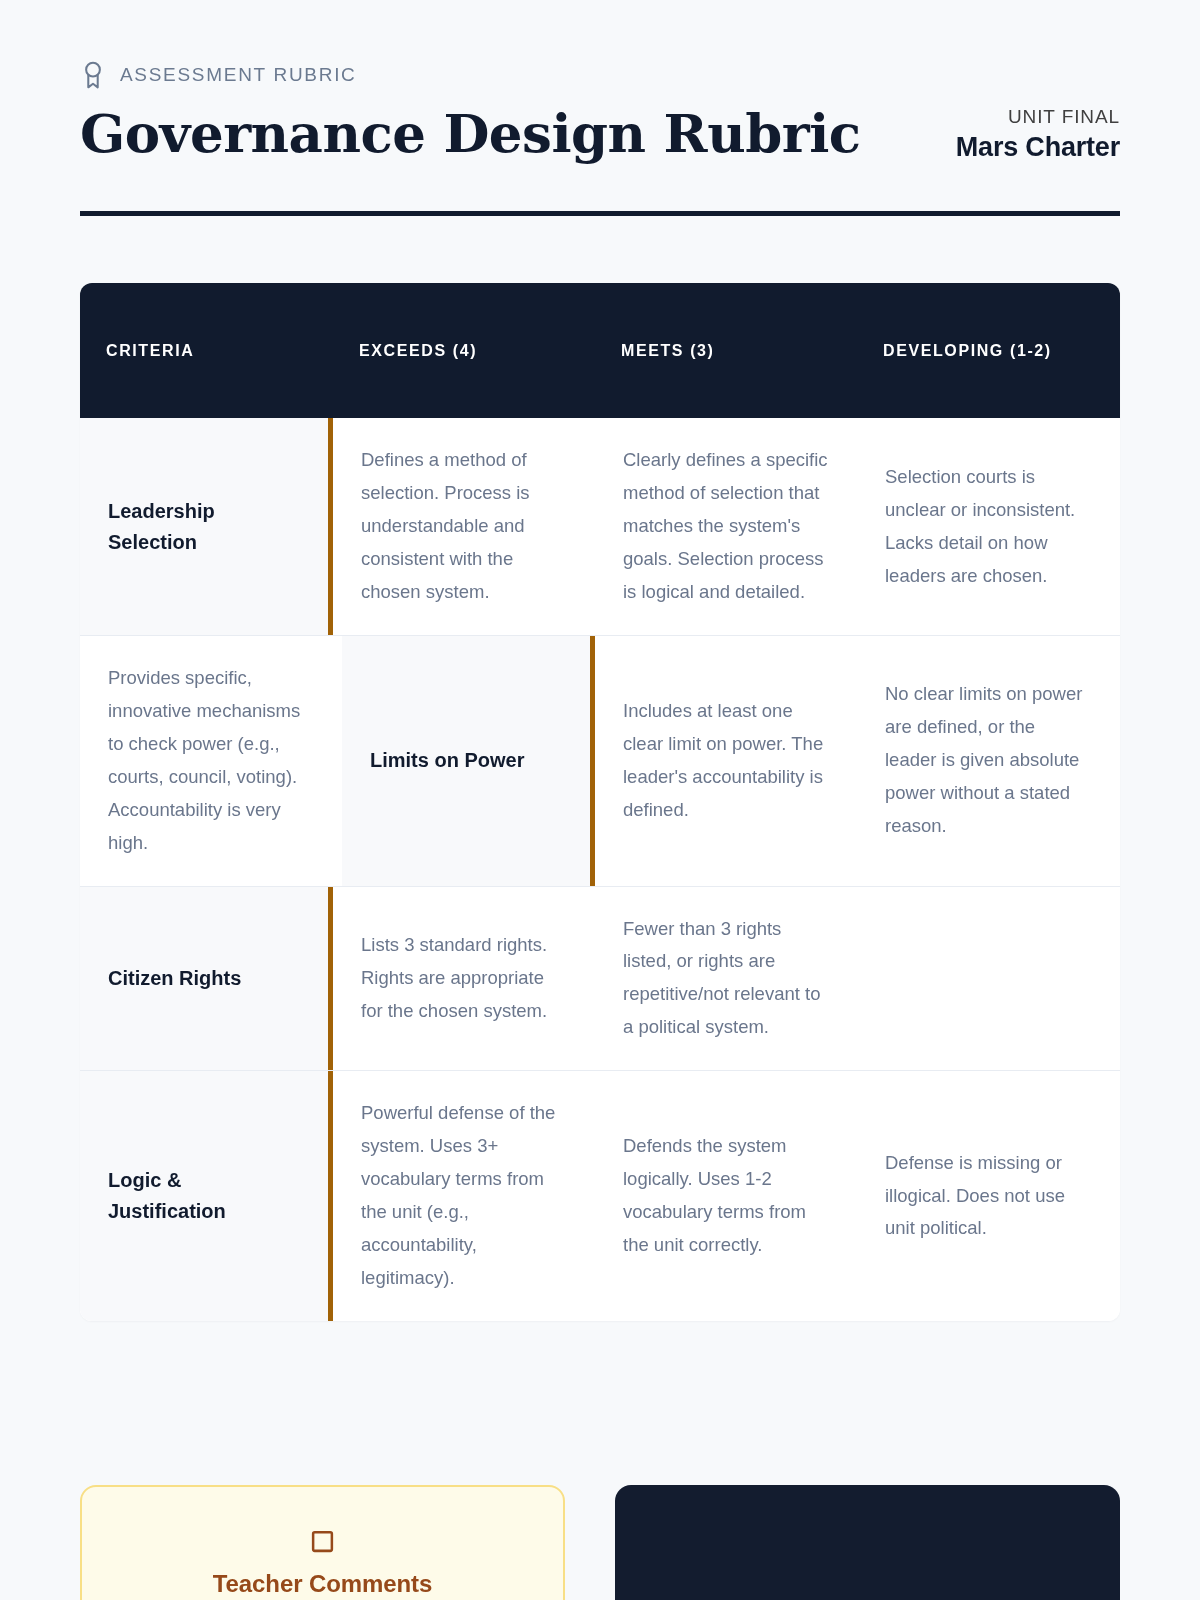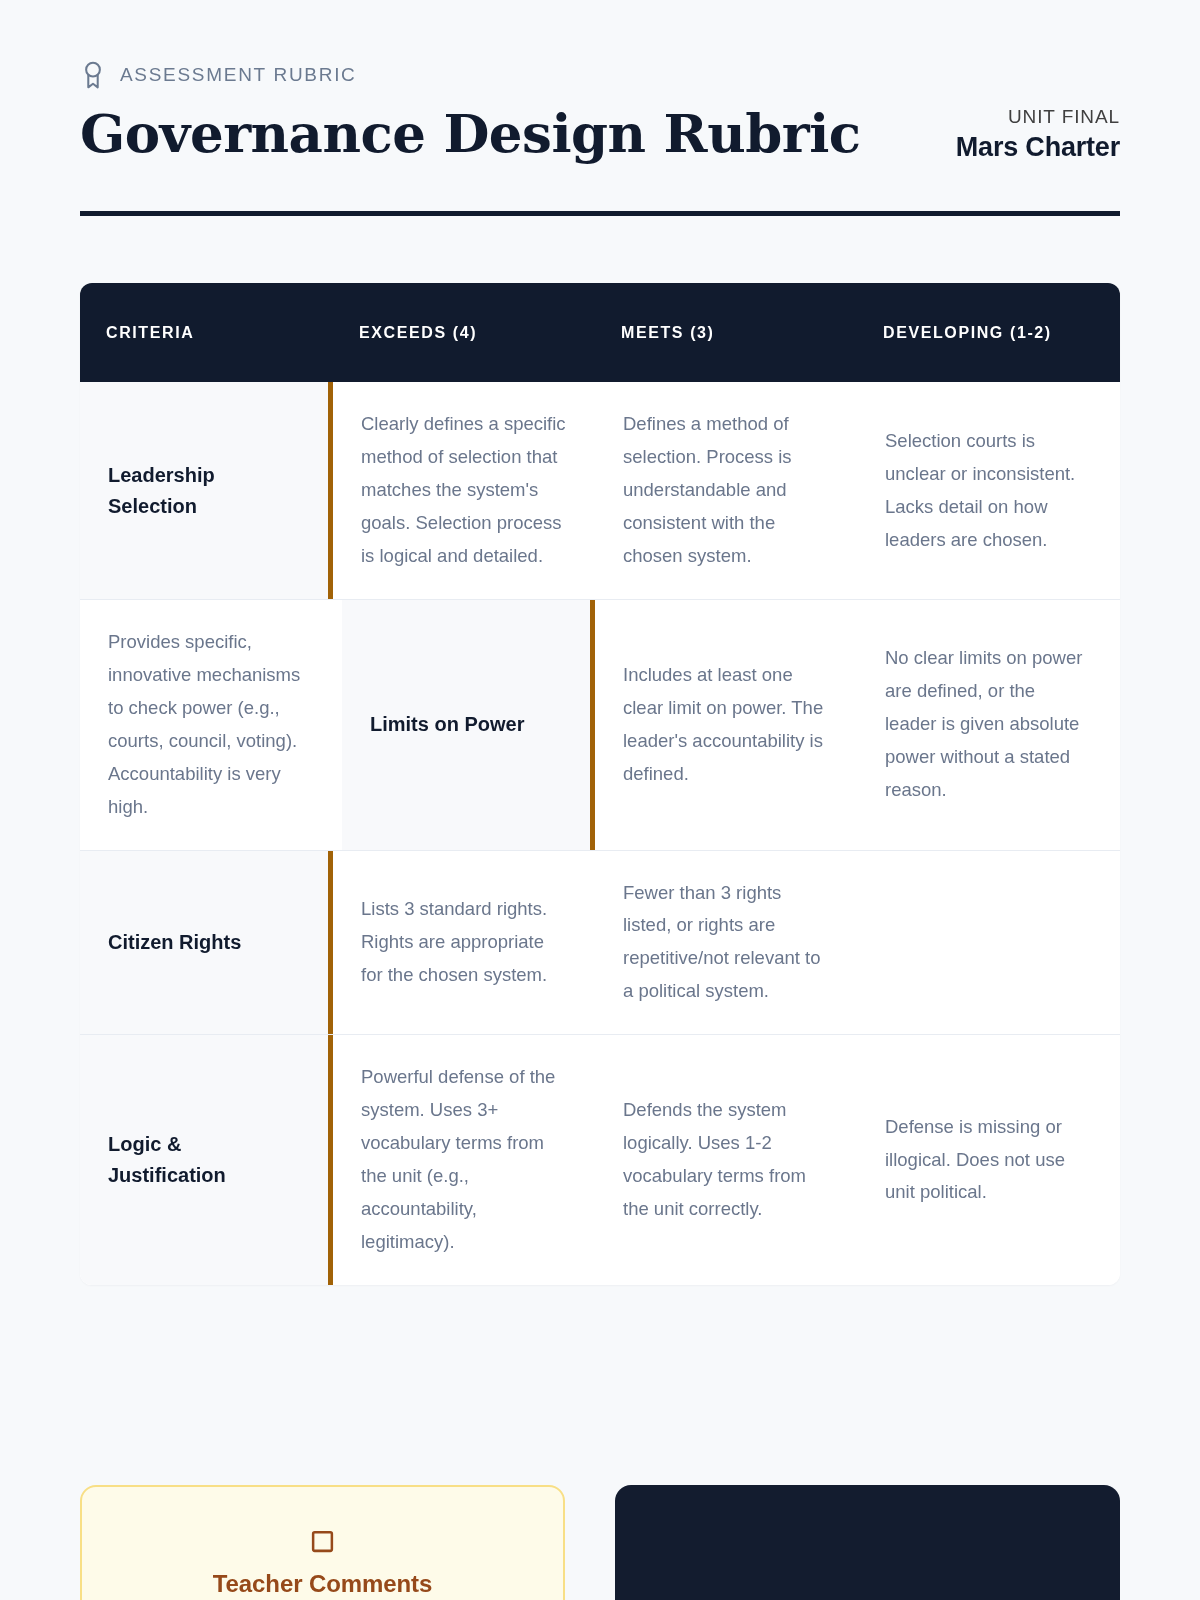--- a/index.html
+++ b/index.html
@@ -111,21 +111,21 @@
   .rubric-row {
     display: flex;
     width: 100%;
   }
 
   .rubric-head {
     background: #111b2e;
   }
 
   .rubric-head .cell {
-    padding: 38px 26px;
+    padding: 56px 26px;
     color: #ffffff;
     font-size: 16px;
     font-weight: 700;
     letter-spacing: 1.6px;
     text-transform: uppercase;
     display: flex;
     align-items: center;
     line-height: 1.45;
   }
 
@@ -255,24 +255,24 @@
       </div>
     </div>
 
     <div class="rubric-body">
 
       <div class="rubric-row">
         <div class="cell col-criteria">
           <span class="criteria-label">Leadership Selection</span>
         </div>
         <div class="cell col-level">
+          <span class="level-text">Defines a method of selection. Process is understandable and consistent with the chosen system.</span>
+        </div>
+        <div class="cell col-level">
           <span class="level-text">Clearly defines a specific method of selection that matches the system's goals. Selection process is logical and detailed.</span>
-        </div>
-        <div class="cell col-level">
-          <span class="level-text">Defines a method of selection. Process is understandable and consistent with the chosen system.</span>
         </div>
         <div class="cell col-level">
           <span class="level-text">Selection courts is unclear or inconsistent. Lacks detail on how leaders are chosen.</span>
         </div>
       </div>
 
       <div class="rubric-row">
         <div class="cell col-level">
           <span class="level-text">Provides specific, innovative mechanisms to check power (e.g., courts, council, voting). Accountability is very high.</span>
         </div>

